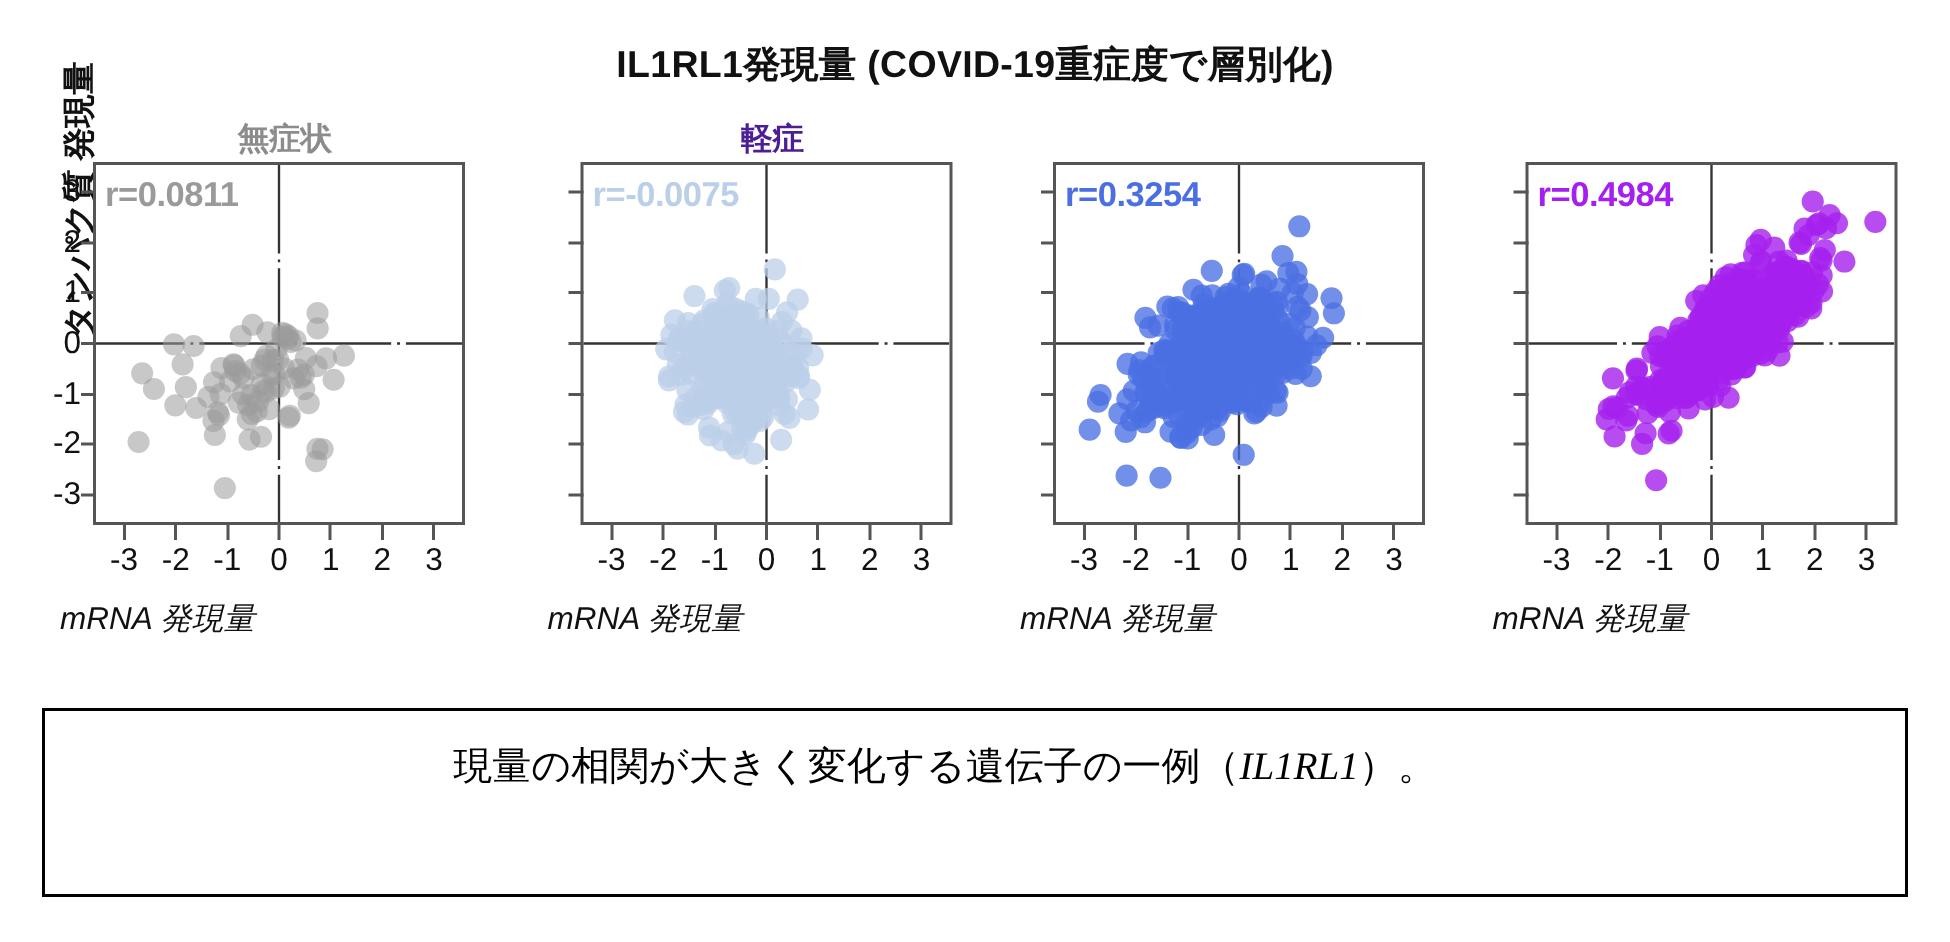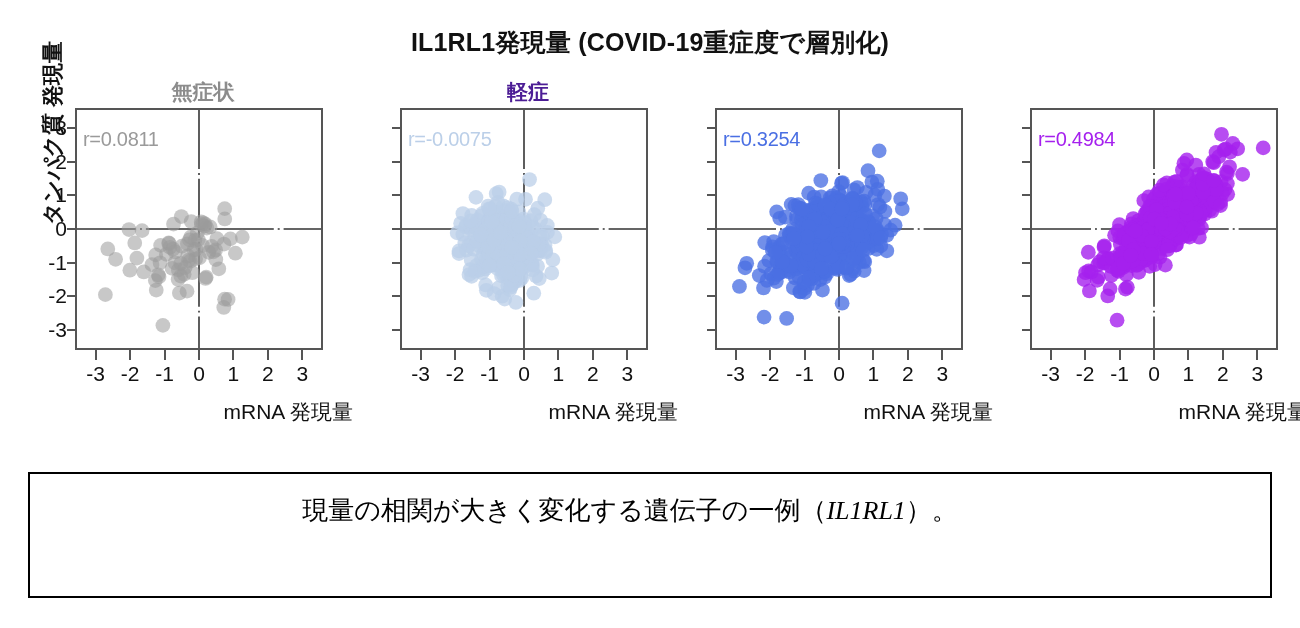--- a/index.html
+++ b/index.html
@@ -51,21 +51,20 @@
     top: 78px;
     left: 40px;
     width: 1255px;
     height: 370px;
   }
   .panel {
     position: absolute;
     top: 0;
     width: 300px;
     height: 370px;
-    margin-left: 13px;
   }
   .panel-title {
     position: absolute;
     top: 0;
     left: 0;
     width: 300px;
     text-align: center;
     font-size: 21px;
     font-weight: 700;
   }
@@ -84,24 +83,24 @@
   }
   .plot-svg {
     position: absolute;
     top: 0; left: 0;
     width: 100%;
     height: 100%;
     display: block;
   }
   .r-label {
     position: absolute;
-    top: 18px;
+    top: 6px;
     left: 6px;
-    font-size: 20px;
-    font-weight: 400;
+    font-size: 23px;
+    font-weight: 700;
     letter-spacing: -0.3px;
     white-space: nowrap;
     pointer-events: none;
   }
 
   
   .ytick-labels {
     position: absolute;
     top: 30px;
     left: -26px;
@@ -162,23 +161,24 @@
     top: 0;
     transform: translateX(-50%);
     font-size: 21px;
     color: #111;
   }
   .x-axis-title {
     position: absolute;
     top: 320px;
     left: 0;
     width: 300px;
-    text-align: right;
+    text-align: left;
     font-size: 21px;
     color: #111;
+    font-style: italic;
   }
 
   
   #caption-box {
     position: absolute;
     left: 28px;
     top: 472px;
     width: 1244px;
     height: 126px;
     border: 2px solid #000000;

